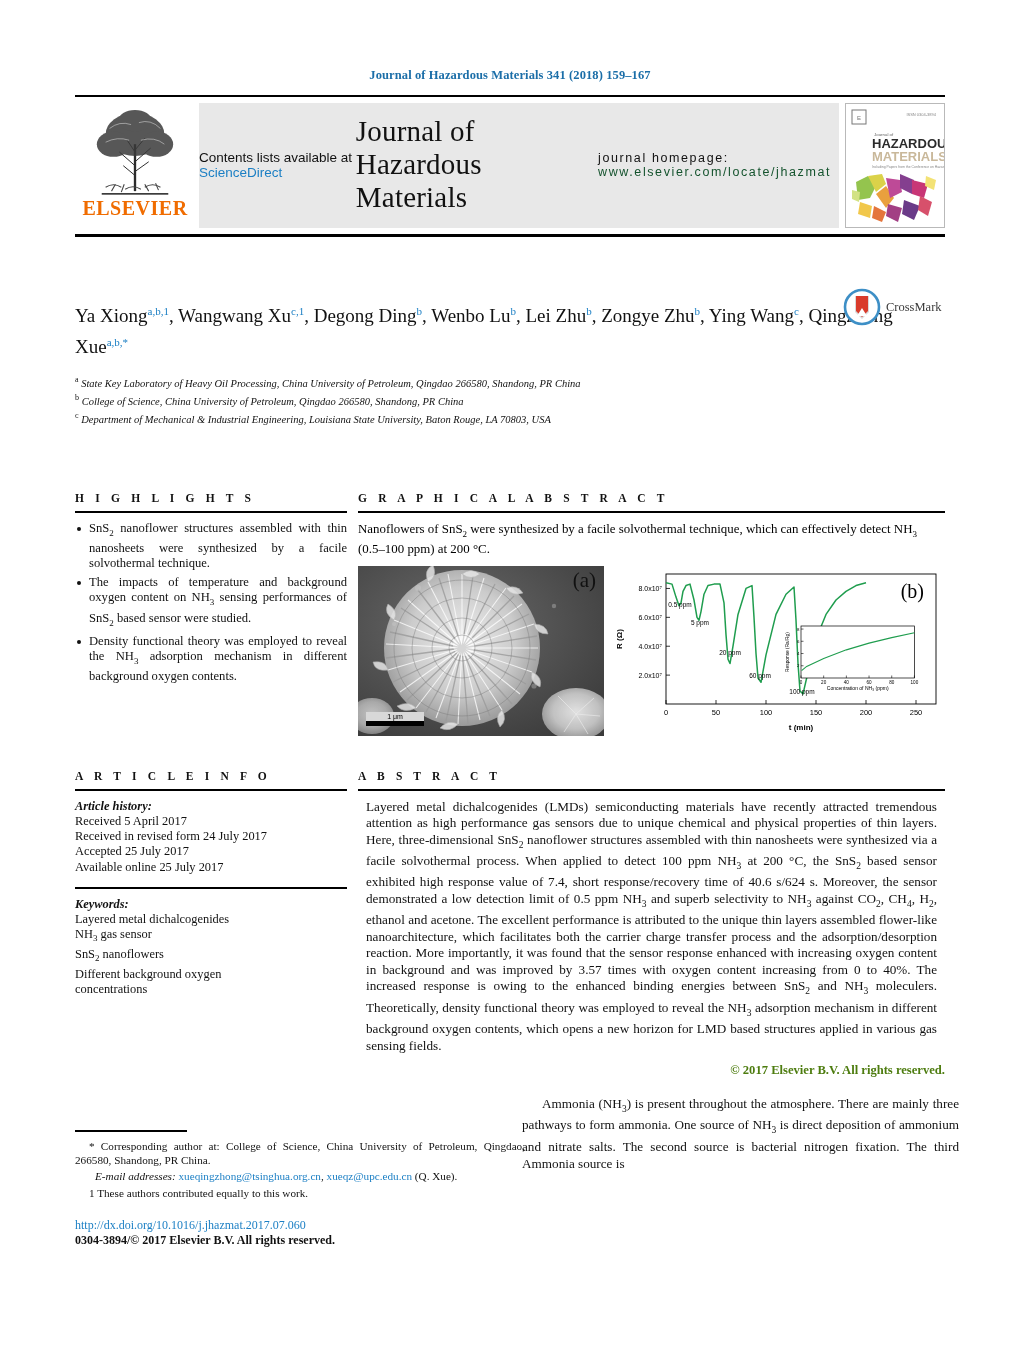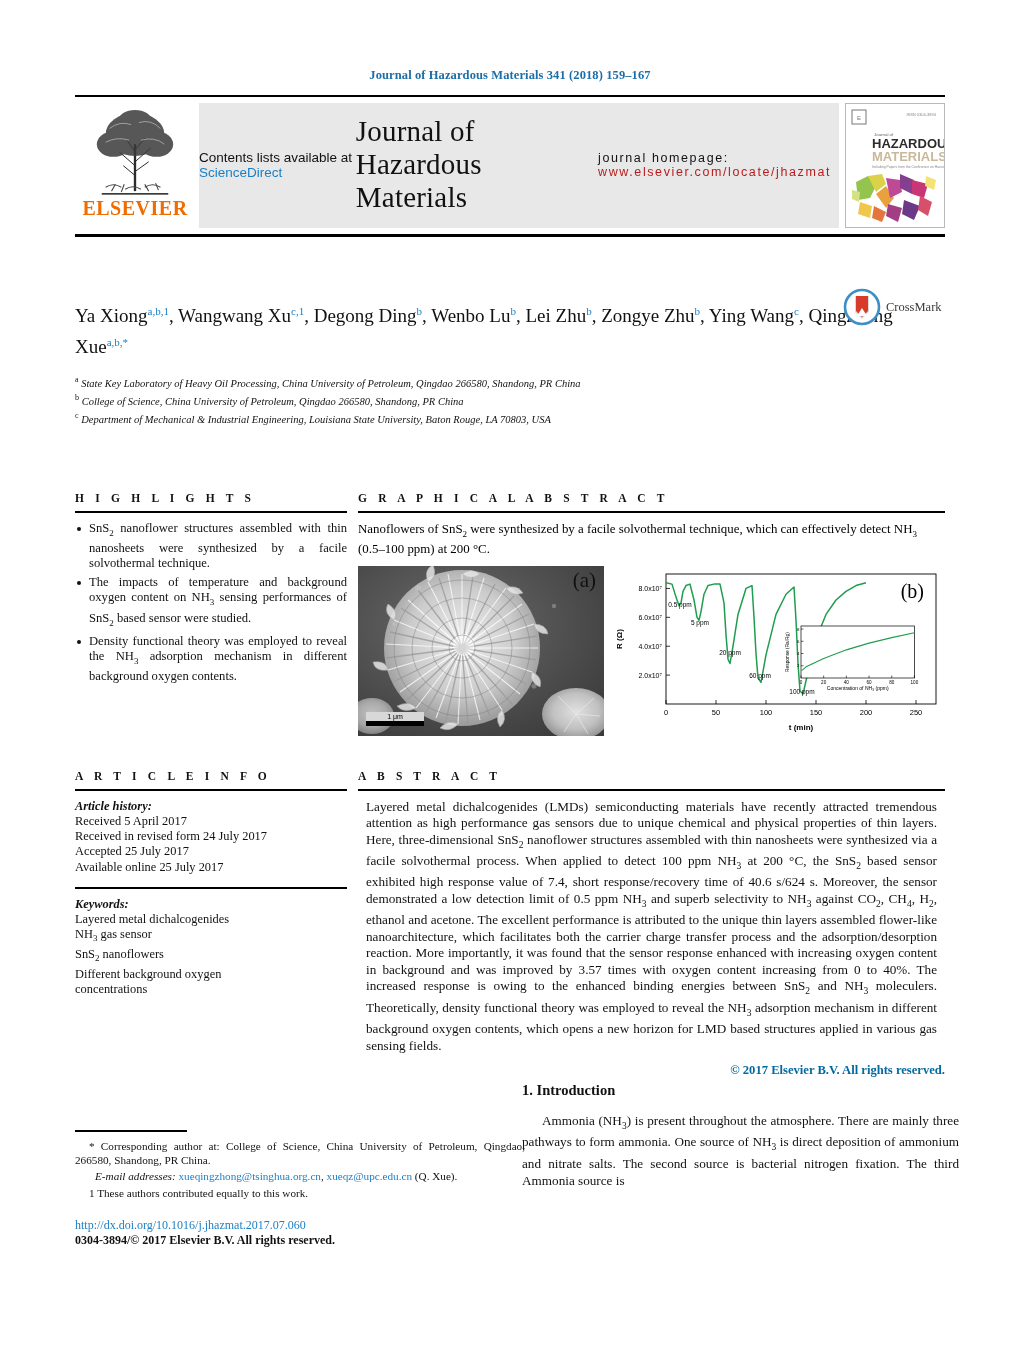--- a/index.html
+++ b/index.html
@@ -34,21 +34,21 @@
     flex:1;background:#e8e8e8;margin:0 6px 0 4px;
     display:flex;flex-direction:row;align-items:center;justify-content:flex-start;
     padding:10px 0 12px 0;
   }
   .contents-line{font-size:13.5px;font-family:"Liberation Sans",sans-serif;color:#111;}
   .sd-link{color:#1b7fc4;}
   .journal-name{
     font-family:"Liberation Serif",serif;font-size:29px;color:#111;letter-spacing:.2px;
   }
   .homepage{font-family:"Liberation Sans",sans-serif;font-size:12.5px;letter-spacing:1.6px;color:#111;}
-  .homepage .url{color:#b91c1c;}
+  .homepage .url{color:#14532d;}
   .cover{width:98px;height:123px;border:1px solid #b9b9b9;position:relative;overflow:hidden;background:#fff;}
   .rule-bot{height:3px;background:#000;width:870px;margin-top:6px;}
 
   
   .titleblock{position:absolute;left:75px;top:282px;width:870px;}
   .title{
     font-family:"Liberation Serif",serif;font-size:25.5px;line-height:33px;
     width:700px;color:#111;font-weight:normal;
   }
   .title sub{font-size:16px;}
@@ -99,21 +99,21 @@
   .ai-label{font-family:"Liberation Serif",serif;font-style:italic;font-weight:bold;font-size:12.4px;color:#111;}
   .ai-line{font-family:"Liberation Serif",serif;font-size:12.4px;line-height:15.4px;color:#111;}
   .ai-line sub{font-size:9px;}
 
   .abs-p{
     font-family:"Liberation Serif",serif;font-size:13.2px;line-height:16.6px;
     text-align:justify;color:#111;margin:8px;
   }
   .abs-p sub{font-size:9.5px;}
   .copyline{
-    font-family:"Liberation Serif",serif;font-weight:bold;font-size:12.6px;text-align:right;margin-top:9px;color:#0369a1;
+    font-family:"Liberation Serif",serif;font-weight:bold;font-size:12.6px;text-align:right;margin-top:9px;color:#4d7c0f;
   }
 
   
   .introhead{
     font-family:"Liberation Serif",serif;font-weight:bold;font-size:14.5px;color:#111;
   }
   .intro-p{
     font-family:"Liberation Serif",serif;font-size:13.2px;line-height:16.8px;text-align:justify;
     text-indent:20px;margin:14px 0 0 0;color:#111;
   }
@@ -390,21 +390,20 @@
   </div>
 
   <div class="colR" style="top:770px;">
     <div class="sec-head">A B S T R A C T</div>
     <div class="hr-thin"></div>
     <p class="abs-p">Layered metal dichalcogenides (LMDs) semiconducting materials have recently attracted tremendous attention as high performance gas sensors due to unique chemical and physical properties of thin layers. Here, three-dimensional SnS<sub>2</sub> nanoflower structures assembled with thin nanosheets were synthesized via a facile solvothermal process. When applied to detect 100 ppm NH<sub>3</sub> at 200 °C, the SnS<sub>2</sub> based sensor exhibited high response value of 7.4, short response/recovery time of 40.6 s/624 s. Moreover, the sensor demonstrated a low detection limit of 0.5 ppm NH<sub>3</sub> and superb selectivity to NH<sub>3</sub> against CO<sub>2</sub>, CH<sub>4</sub>, H<sub>2</sub>, ethanol and acetone. The excellent performance is attributed to the unique thin layers assembled flower-like nanoarchitecture, which facilitates both the carrier charge transfer process and the adsorption/desorption reaction. More importantly, it was found that the sensor response enhanced with increasing oxygen content in background and was improved by 3.57 times with oxygen content increasing from 0 to 40%. The increased response is owing to the enhanced binding energies between SnS<sub>2</sub> and NH<sub>3</sub> moleculers. Theoretically, density functional theory was employed to reveal the NH<sub>3</sub> adsorption mechanism in different background oxygen contents, which opens a new horizon for LMD based structures applied in various gas sensing fields.</p>
     <div class="copyline">© 2017 Elsevier B.V. All rights reserved.</div>
   </div>
 
   <div class="colR" style="top:1082px;width:437px;left:522px;">
-    <div class="introhead">1.  Introduction</div>
     <p class="intro-p">Ammonia (NH<sub>3</sub>) is present throughout the atmosphere. There are mainly three pathways to form ammonia. One source of NH<sub>3</sub> is direct deposition of ammonium and nitrate salts. The second source is bacterial nitrogen fixation. The third Ammonia source is</p>
   </div>
 
   <div style="position:absolute;left:75px;top:1130px;width:450px;">
     <div class="fn-rule"></div>
     <div class="fn" style="margin-top:7px;text-indent:14px;">* Corresponding author at: College of Science, China University of Petroleum, Qingdao, 266580, Shandong, PR China.</div>
     <div class="fn" style="margin-top:2px;text-indent:20px;">
       <span class="ital">E-mail addresses:</span>
       <span class="linkblue">xueqingzhong@tsinghua.org.cn</span><span>, </span><span class="linkblue">xueqz@upc.edu.cn</span><span> (Q. Xue).</span>
     </div>

